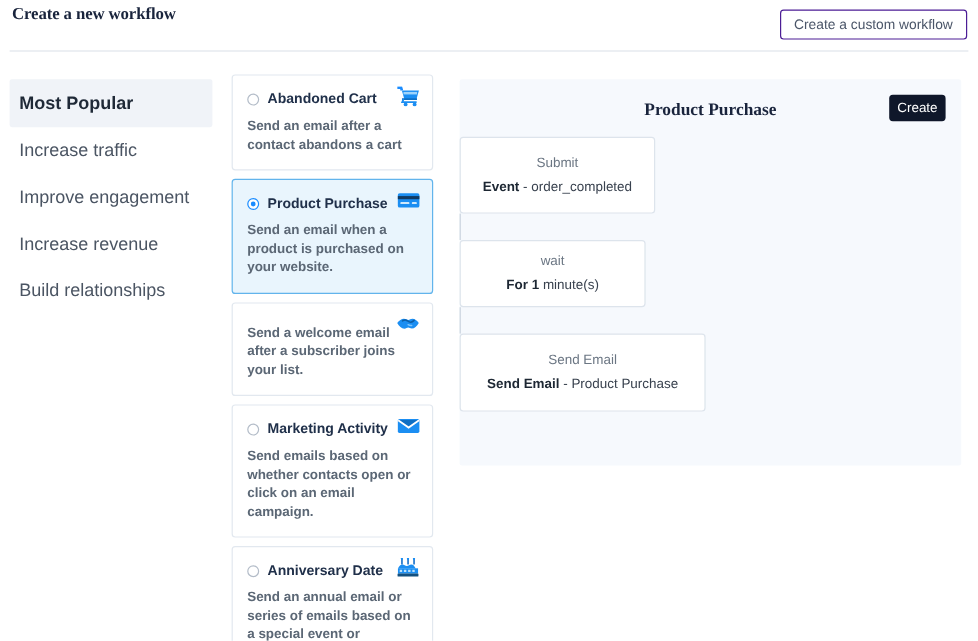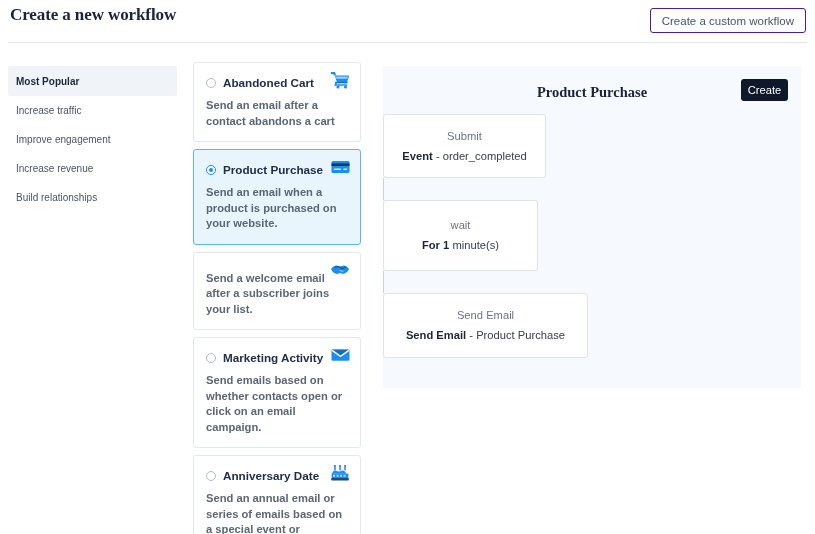--- a/index.html
+++ b/index.html
@@ -11,21 +11,21 @@
   }
   body { position: relative; }
 
   
   #header {
     position: absolute; left: 0; top: 0; width: 815px; height: 43px;
   }
   #page-title {
     position: absolute; left: 10px; top: 5px;
     font-family: "Liberation Serif", serif;
-    font-size: 17px; font-weight: bold; color: #19243c;
+    font-size: 14px; font-weight: bold; color: #19243c;
     letter-spacing: -0.1px;
   }
   #custom-workflow-btn {
     position: absolute; right: 9px; top: 8px;
     height: 25px; padding: 0 11px;
     background: #ffffff;
     border: 1px solid #4c1d95;
     border-radius: 3px;
     font-size: 11.5px; color: #4a5568;
     font-family: "Liberation Sans", sans-serif;
@@ -36,23 +36,23 @@
   #header-divider {
     position: absolute; left: 8px; top: 42px; width: 799px; height: 1px;
     background: #dfe5ec;
   }
 
   
   #sidebar {
     position: absolute; left: 8px; top: 66px; width: 169px;
   }
   .side-item {
-    height: 30px; display: flex; align-items: center;
+    height: 40px; display: flex; align-items: center;
     padding-left: 8px;
-    font-size: 10px; color: #4b5563;
+    font-size: 15px; color: #4b5563;
     cursor: pointer;
     border-radius: 2px;
   }
   .side-item + .side-item { margin-top: -1px; }
   .side-item.active {
     background: #f0f3f8;
     color: #1f2937;
     font-weight: bold;
   }
 
@@ -149,21 +149,21 @@
   }
   .node-label {
     font-size: 11.2px; color: #38414e; line-height: 15px; margin-top: 5px;
   }
   .node-label b { color: #1d2733; font-weight: bold; }
   .connector {
     width: 1px; background: #c9d3de;
   }
   #node-0 { width: 163px; height: 64px; }
   #conn-0 { height: 22px; }
-  #node-1 { width: 155px; height: 71px; }
+  #node-1 { width: 155px; height: 56px; }
   #conn-1 { height: 22px; }
   #node-2 { width: 205px; height: 65px; }
 
   svg { display: block; }
 </style>
 </head>
 <body>
 
 <div id="header">
   <div id="page-title">Create a new workflow</div>

